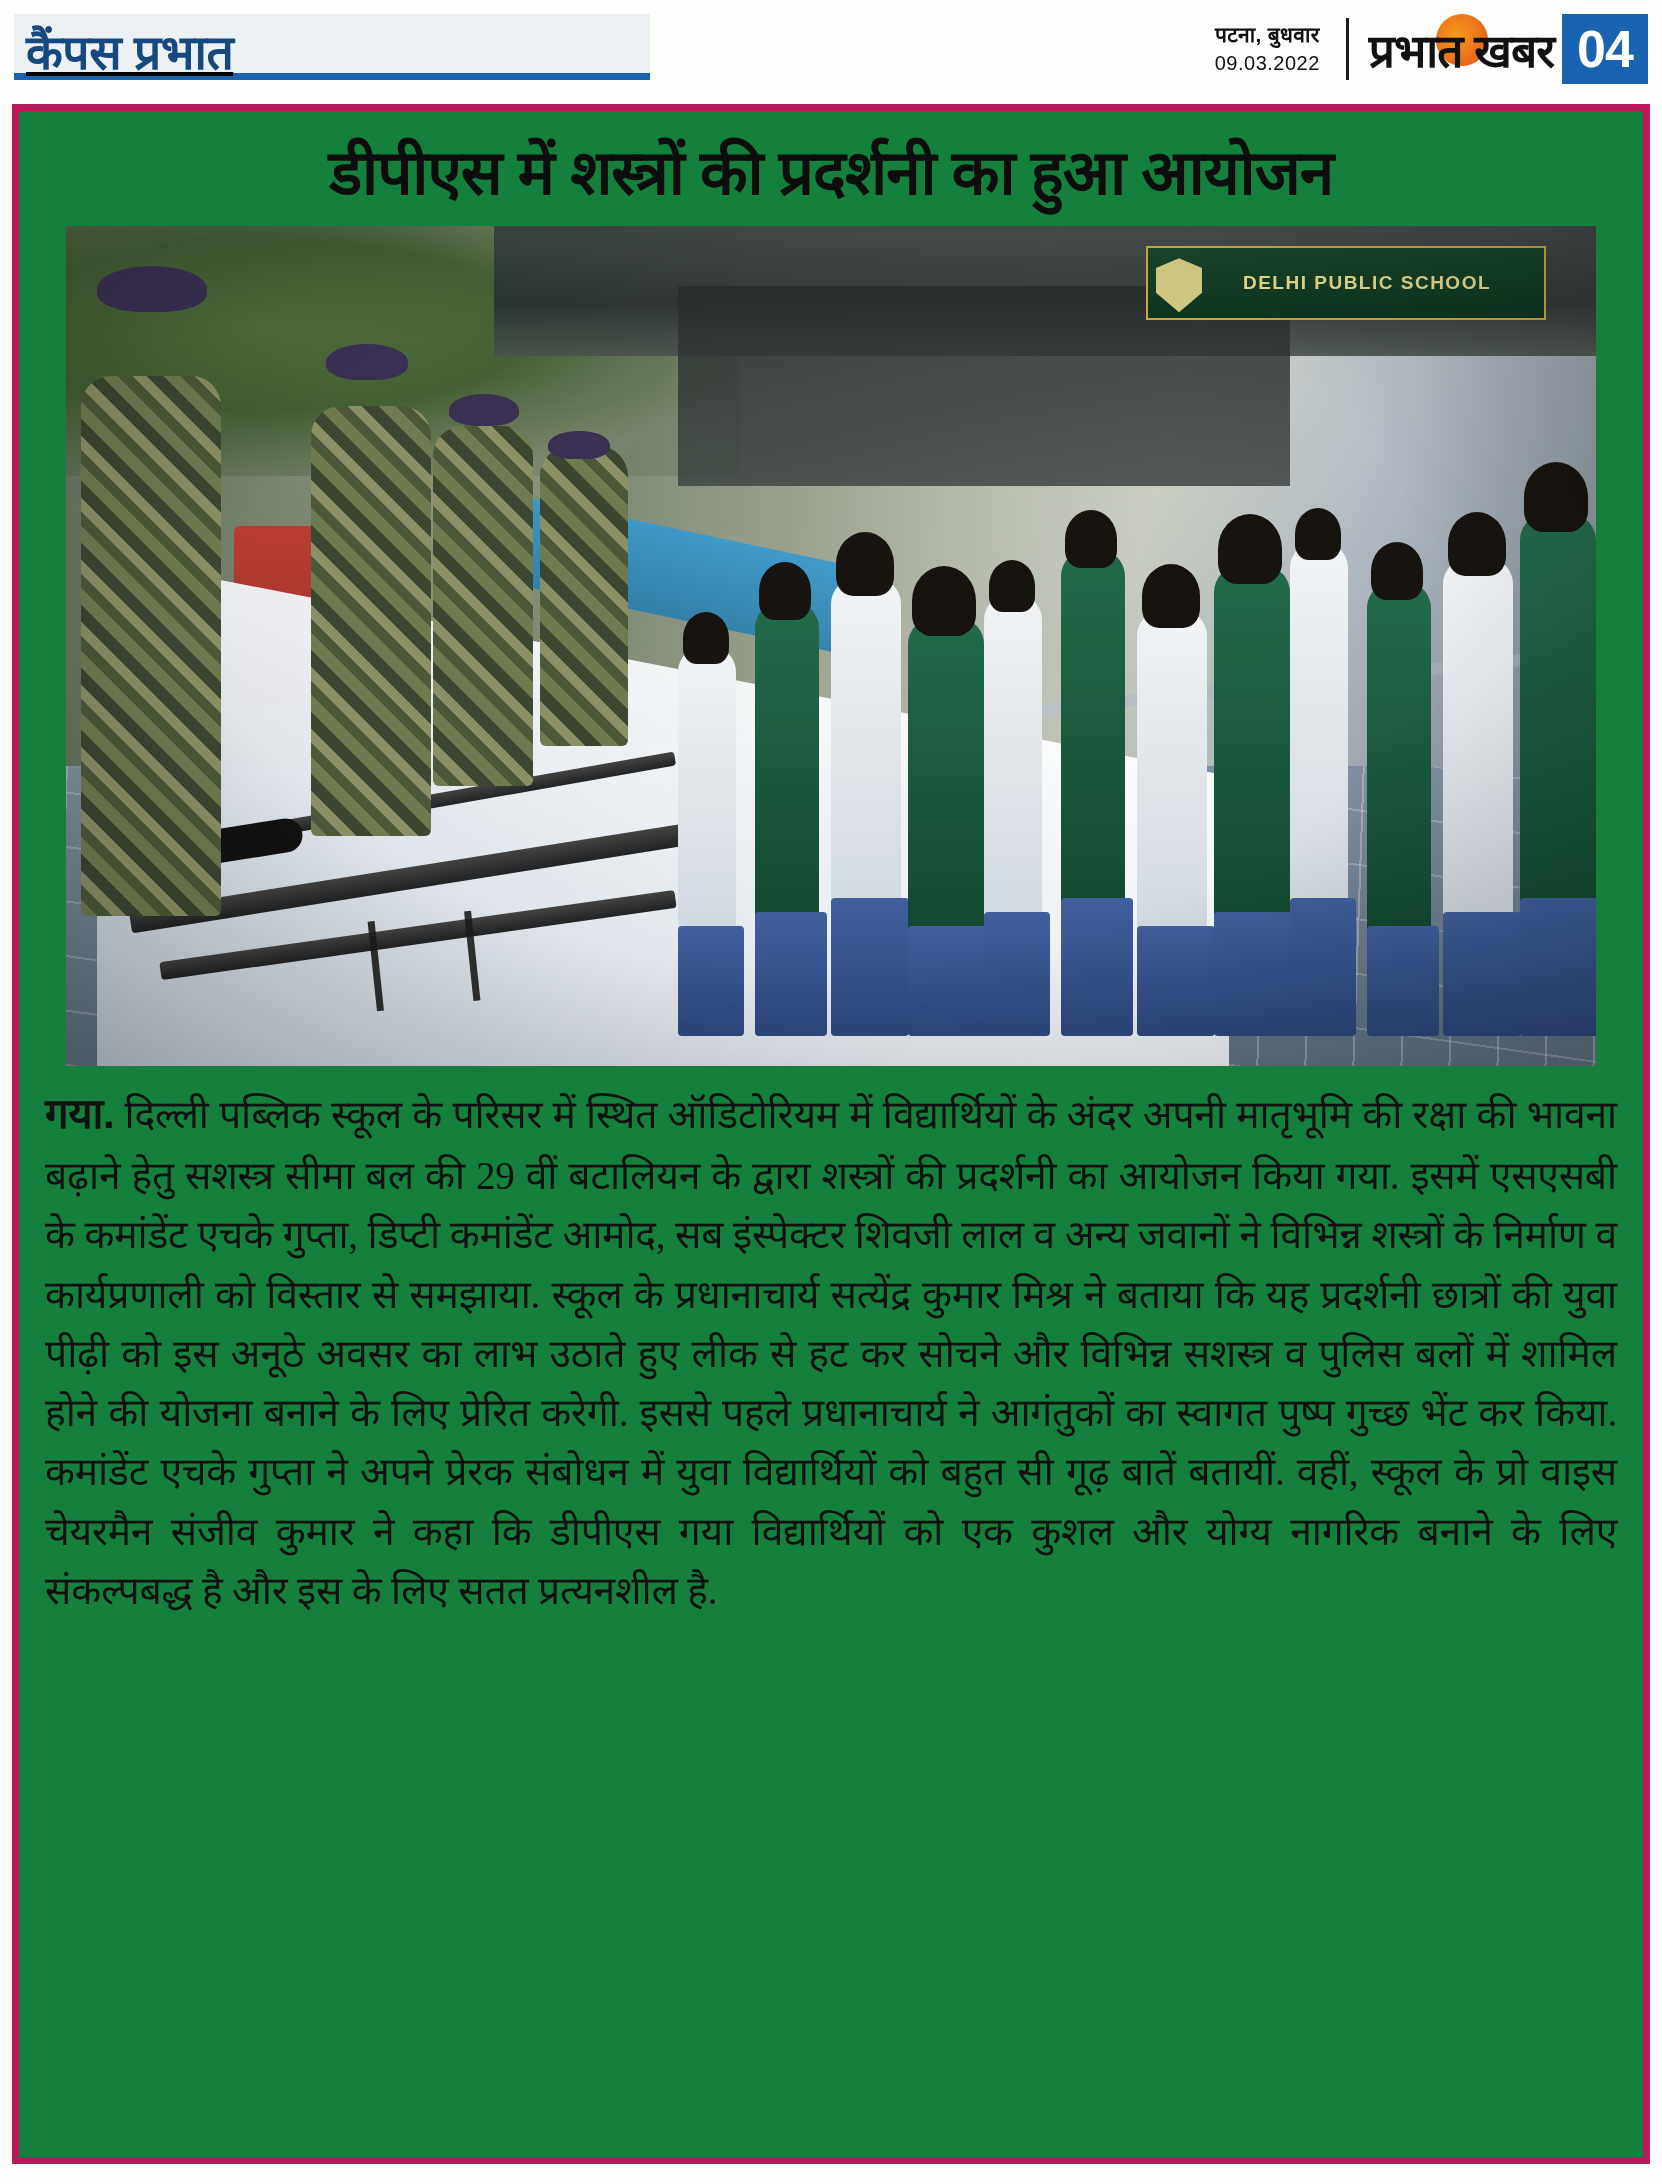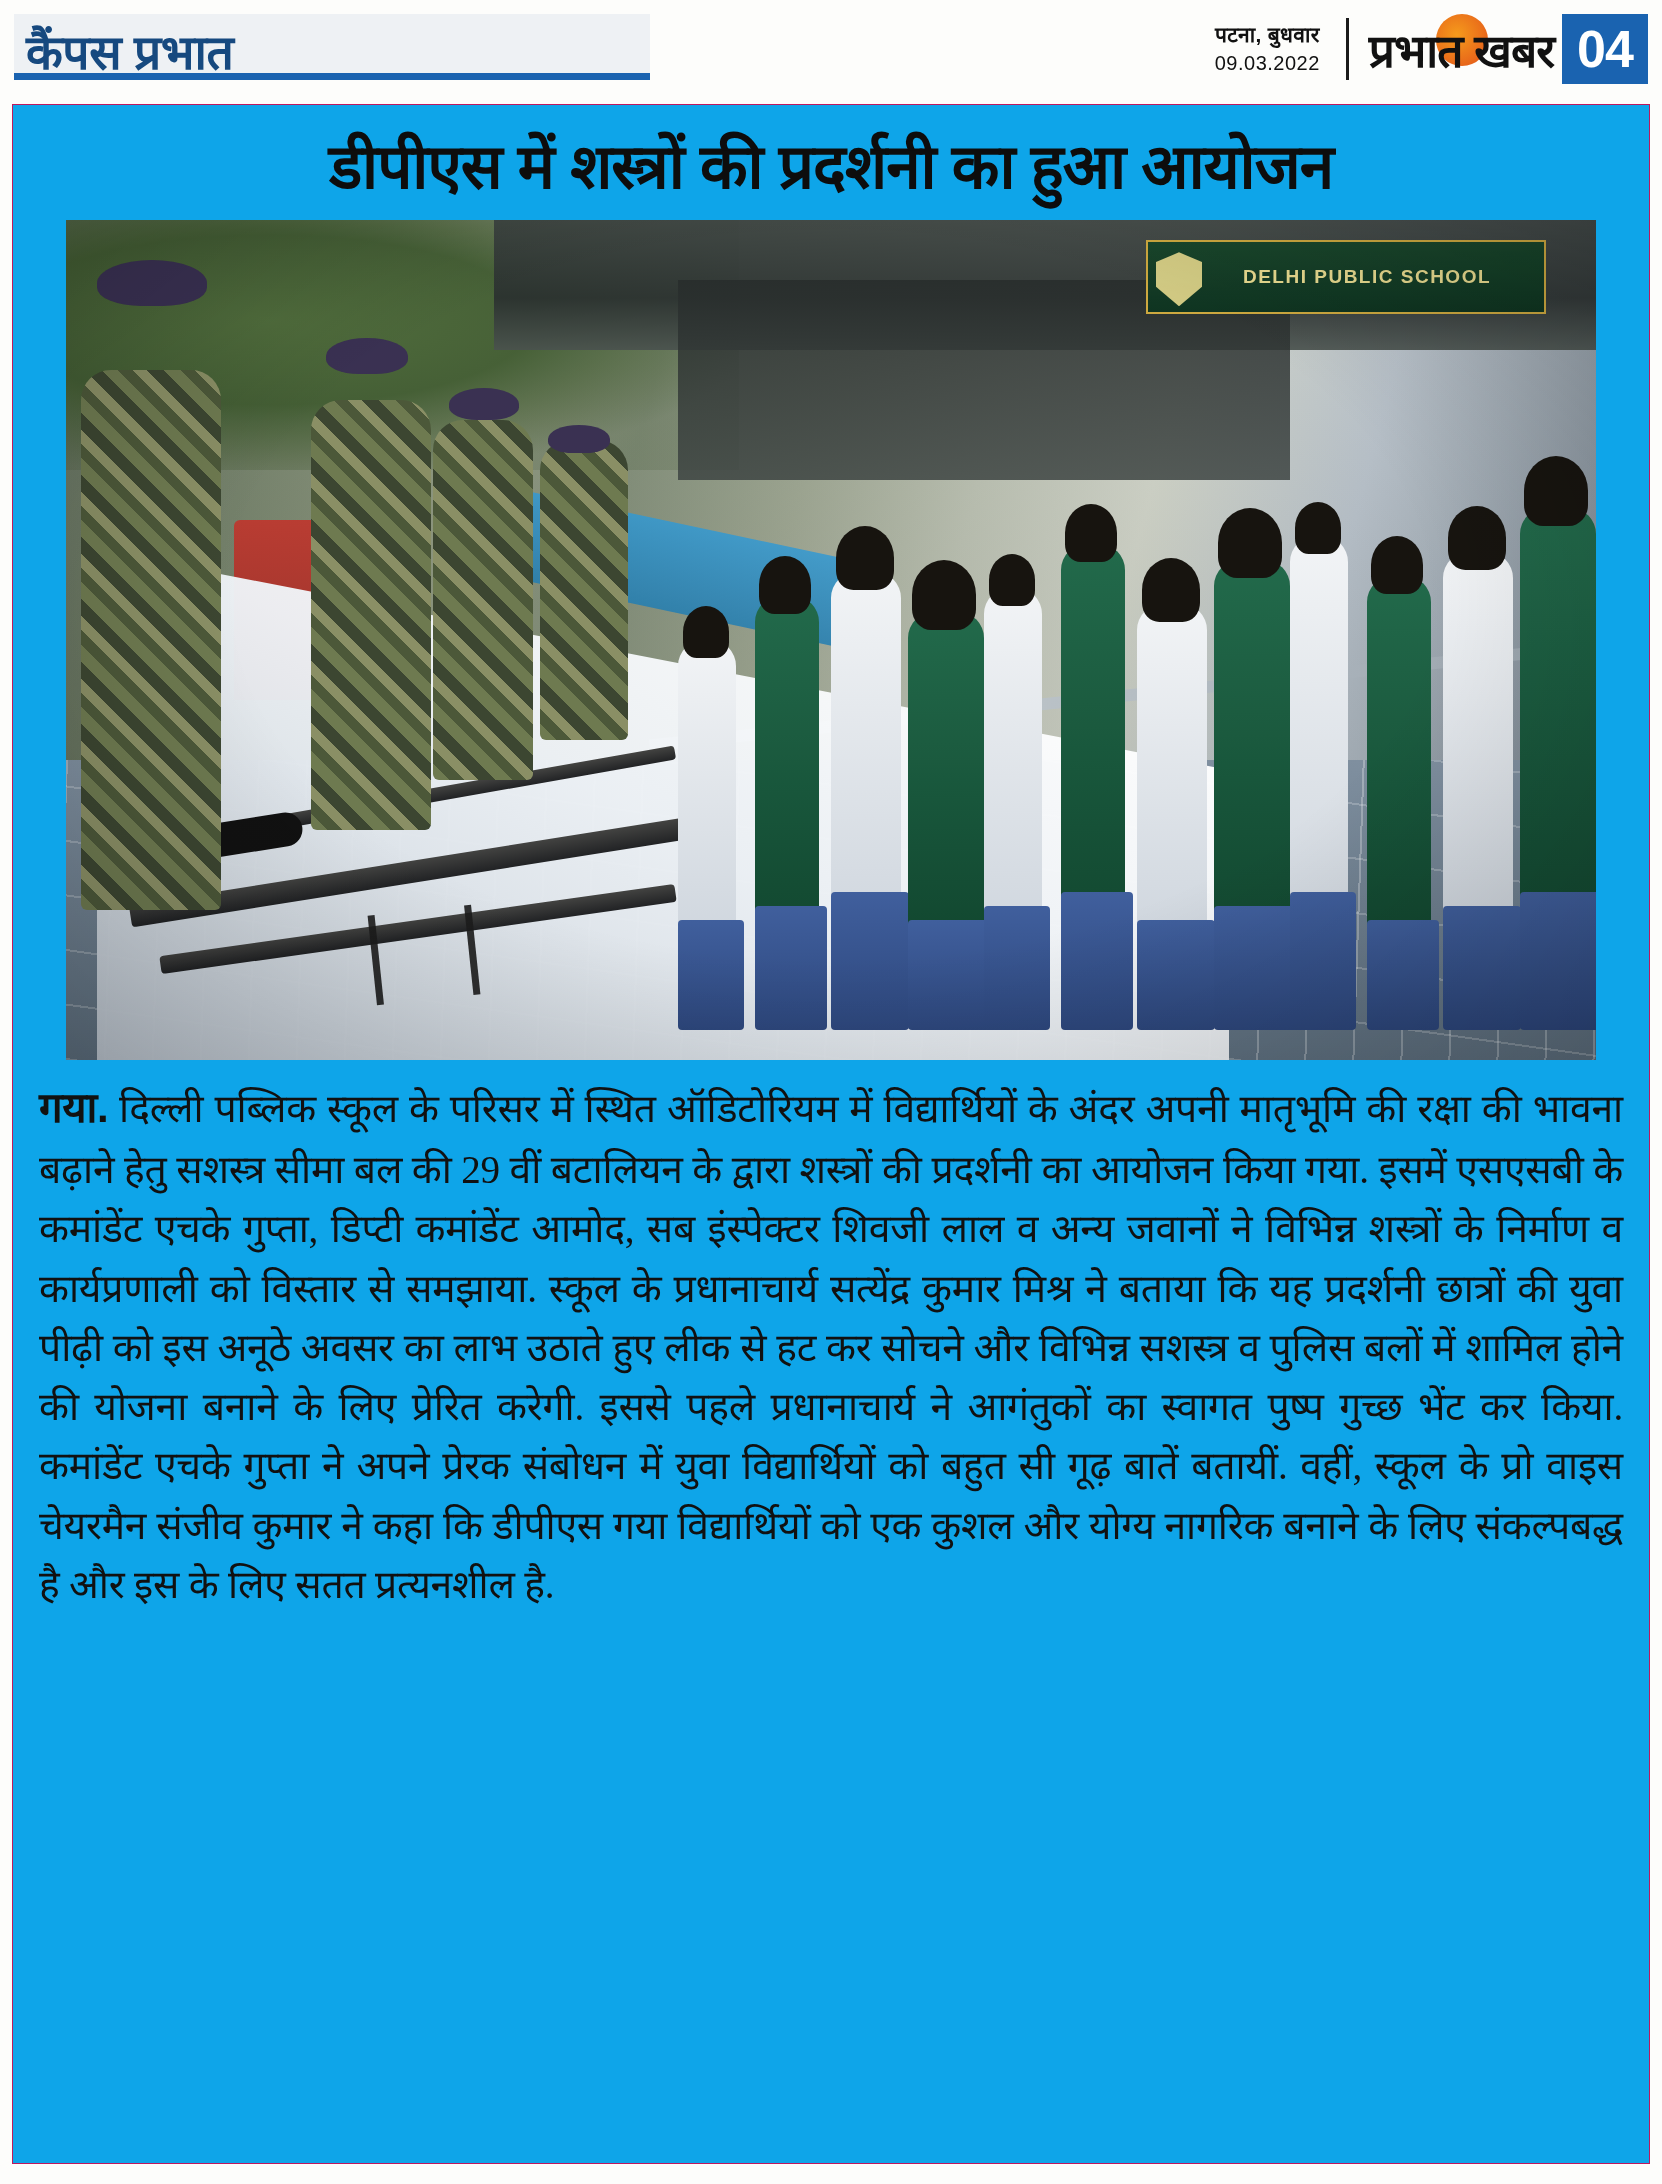--- a/index.html
+++ b/index.html
@@ -29,20 +29,21 @@
     align-items: stretch;
     padding: 0 10px;
     box-sizing: border-box;
   }
   .section-tab {
     position: relative;
     width: 640px;
     display: flex;
     align-items: center;
     box-sizing: border-box;
+    text-decoration: underline;
   }
   .section-tab-inner {
     position: absolute;
     left: 4px;
     top: 14px;
     width: 636px;
     height: 66px;
     background: #eef1f4;
     border-bottom: 7px solid #1a63b0;
     box-sizing: border-box;
@@ -125,22 +126,22 @@
     line-height: 70px;
     width: 86px;
     text-align: center;
     letter-spacing: -1px;
   }
 
   
   .article {
     position: relative;
     margin: 6px 12px 0 12px;
-    border: 1px solid #be185d;
-    background: #0ea5e9;
+    border: 7px solid #be185d;
+    background: #15803d;
     height: 2060px;
     box-sizing: border-box;
     padding: 14px 22px 10px 22px;
   }
   .headline {
     font-family: "Liberation Sans", sans-serif;
     font-weight: bold;
     font-size: 62px;
     color: #0d0d0d;
     text-align: center;

